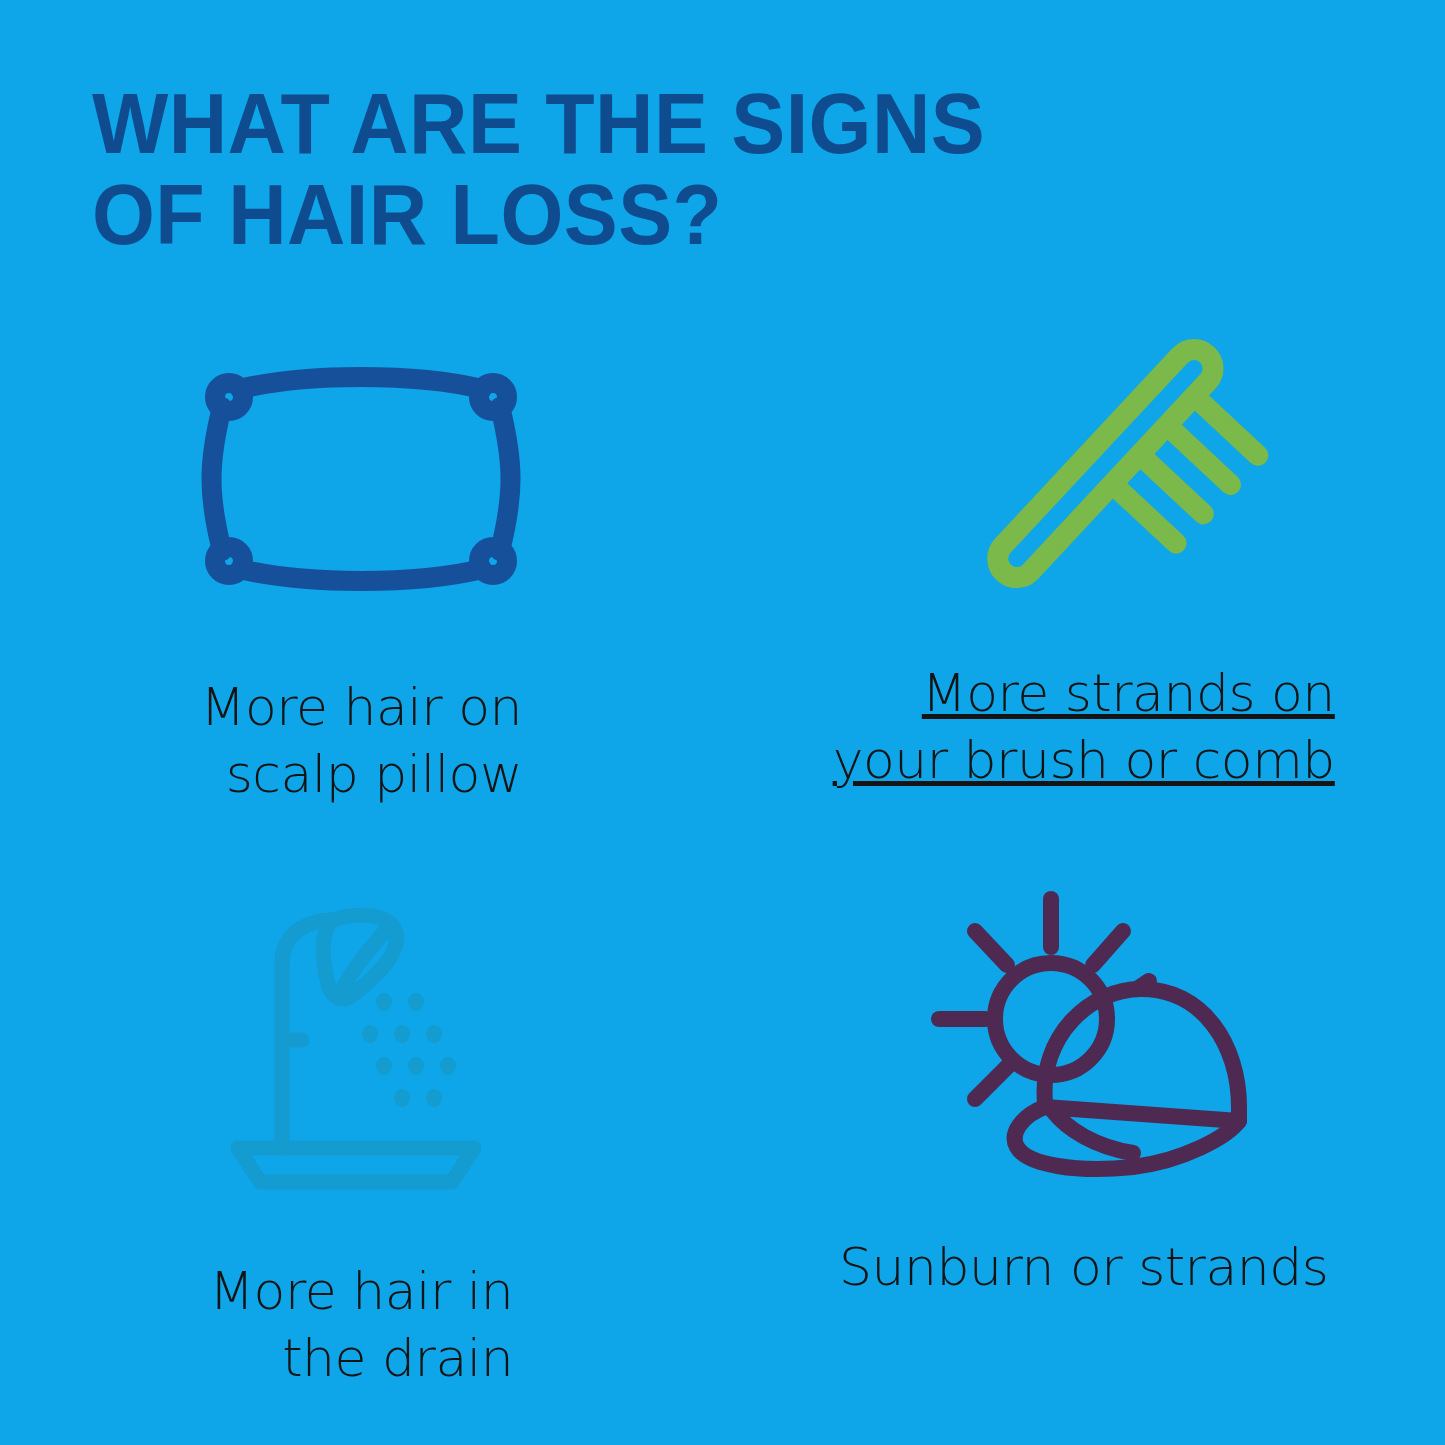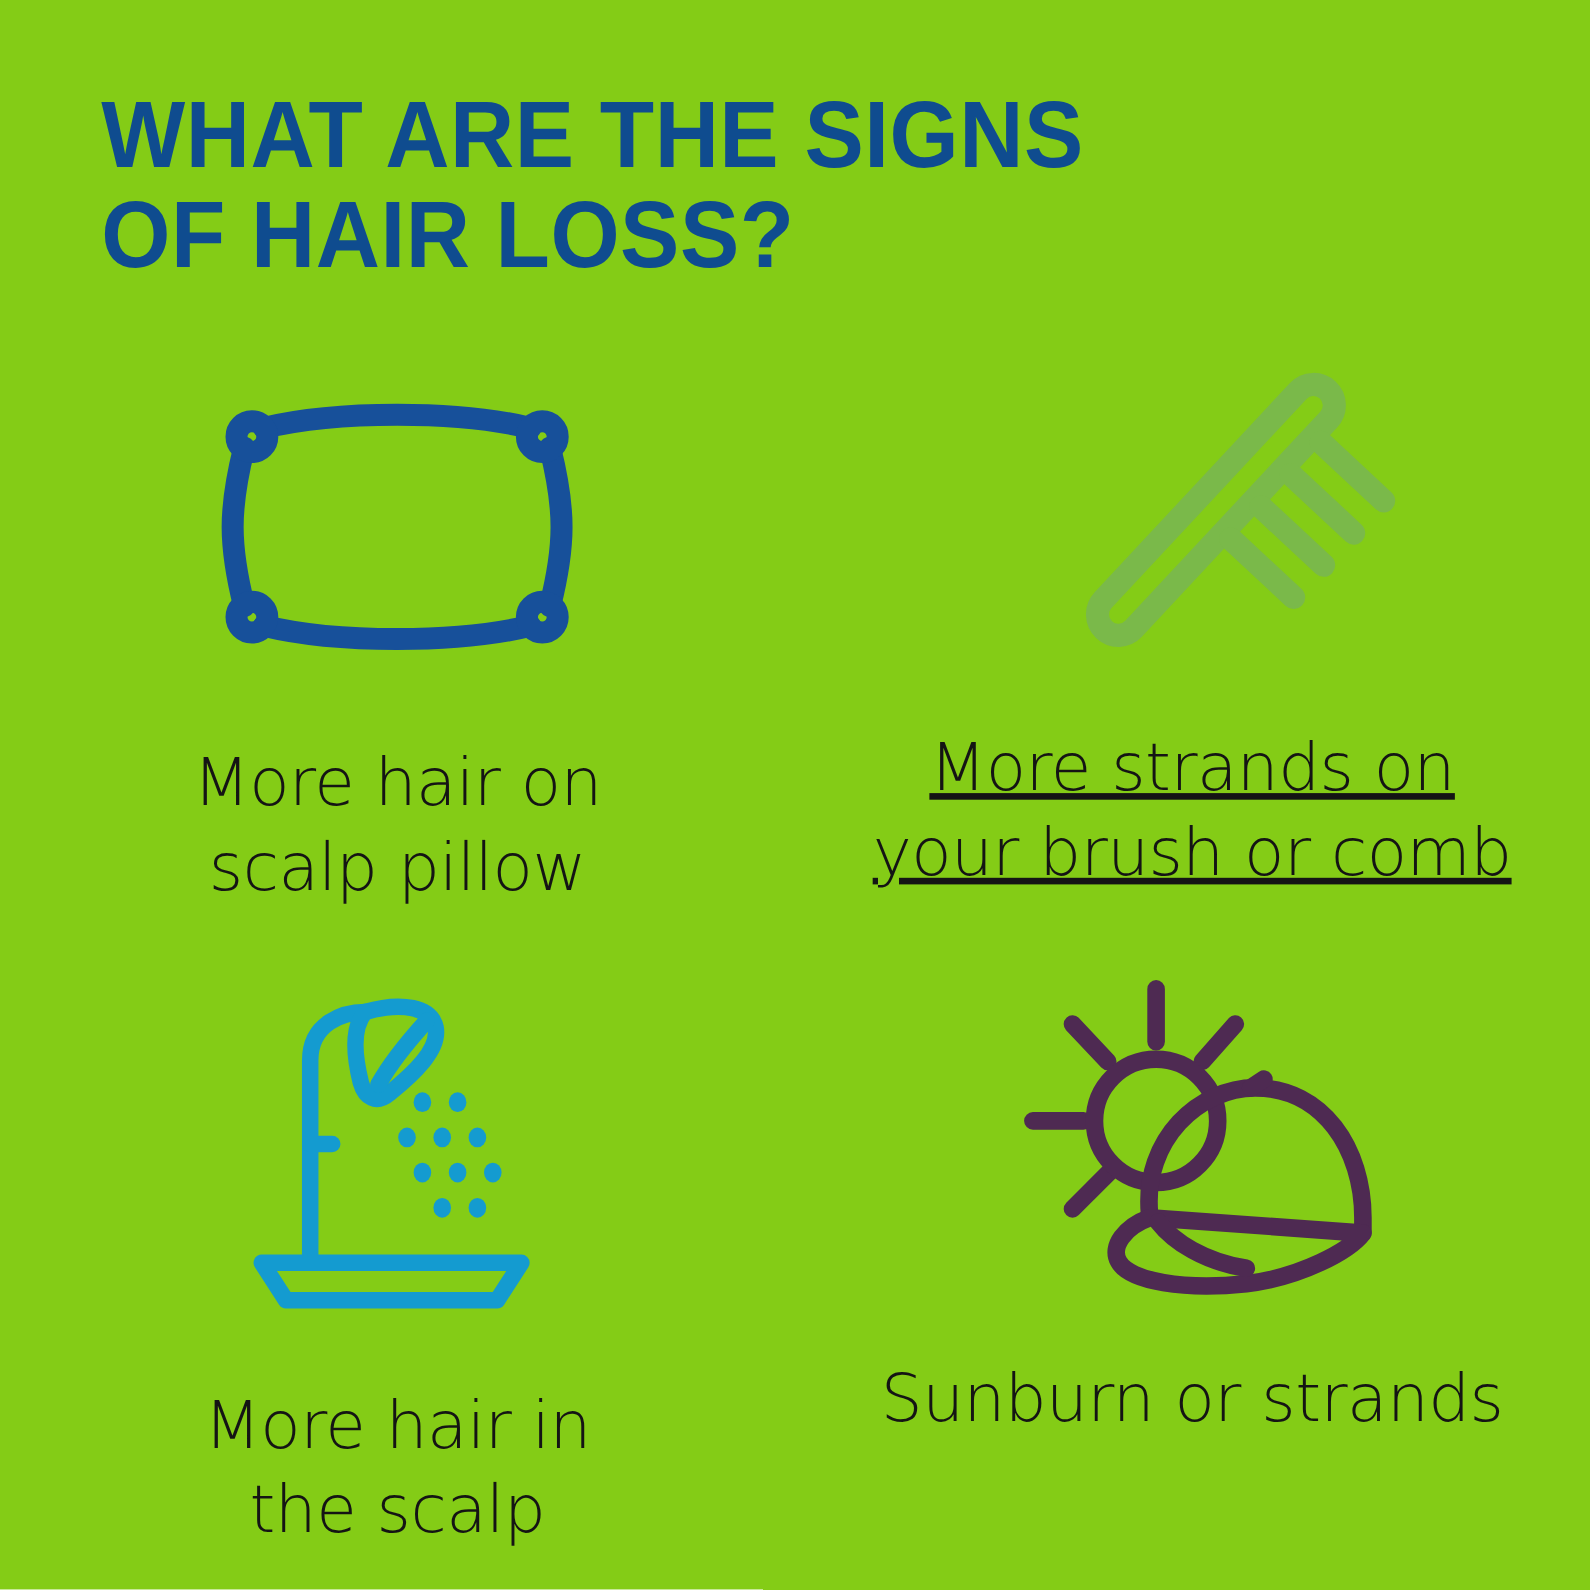--- a/index.html
+++ b/index.html
@@ -64,24 +64,24 @@
     width: 330px;
     height: 330px;
     display: flex;
     align-items: center;
     justify-content: center;
   }
   .icon-wrap svg { display: block; overflow: visible; }
 
   .caption {
     margin-top: 6px;
-    text-align: center;
+    text-align: right;
     font-family: "DejaVu Sans", "Liberation Sans", sans-serif;
     font-weight: 300;
-    font-size: 60px;
+    font-size: 52px;
     line-height: 1.28;
     letter-spacing: -0.5px;
     color: #141414;
     max-width: 660px;
   }
   .caption .cap-line { display: block; white-space: nowrap; }
 
   
   .cell--pillow  .icon-wrap { margin-top: 14px; }
   .cell--comb    .icon-wrap { margin-top: 0px; }
@@ -92,21 +92,21 @@
   .cell--comb    .caption { margin-top: 30px; text-decoration: underline; }
   .cell--shower  .caption { margin-top: 50px; }
   .cell--cap     .caption { margin-top: 34px; }
 
   .cell--comb  .icon-wrap { transform: translateX(20px); }
   .cell--cap   .icon-wrap { transform: translateX(8px); }
 </style>
 </head>
 <body>
 
-<div id="infographic" style="background: #84cc16;">
+<div id="infographic" style="background: #0ea5e9;">
 
   <div class="title-block">
     <span class="title-line" style="color: rgb(15, 76, 143);">WHAT ARE THE SIGNS</span>
     <span class="title-line" style="color: rgb(15, 76, 143);">OF HAIR LOSS?</span>
   </div>
 
   <div class="grid">
 
     <div class="cell cell--pillow">
       <div class="icon-wrap">
@@ -188,21 +188,21 @@
             <ellipse cx="218" cy="200" rx="8" ry="9"></ellipse>
           </g>
 
           <g fill="none" stroke="#149BD0" stroke-width="15" stroke-linecap="round" stroke-linejoin="round">
             <path d="M22 250 L258 250 L236 284 L44 284 Z"></path>
           </g>
         </svg>
       </div>
       <div class="caption" style="color: rgb(20, 20, 20);">
         <span class="cap-line">More hair in</span>
-        <span class="cap-line">the scalp</span>
+        <span class="cap-line">the drain</span>
       </div>
     </div>
 
     <div class="cell cell--cap">
       <div class="icon-wrap">
         <svg width="330" height="300" viewBox="0 0 330 300" aria-hidden="true">
           <g stroke="#4E2A52" stroke-width="16" stroke-linecap="round" stroke-linejoin="round" fill="none">
 
             <path d="M124 14 L124 62"></path>
             <path d="M48 46 L80 80"></path>

